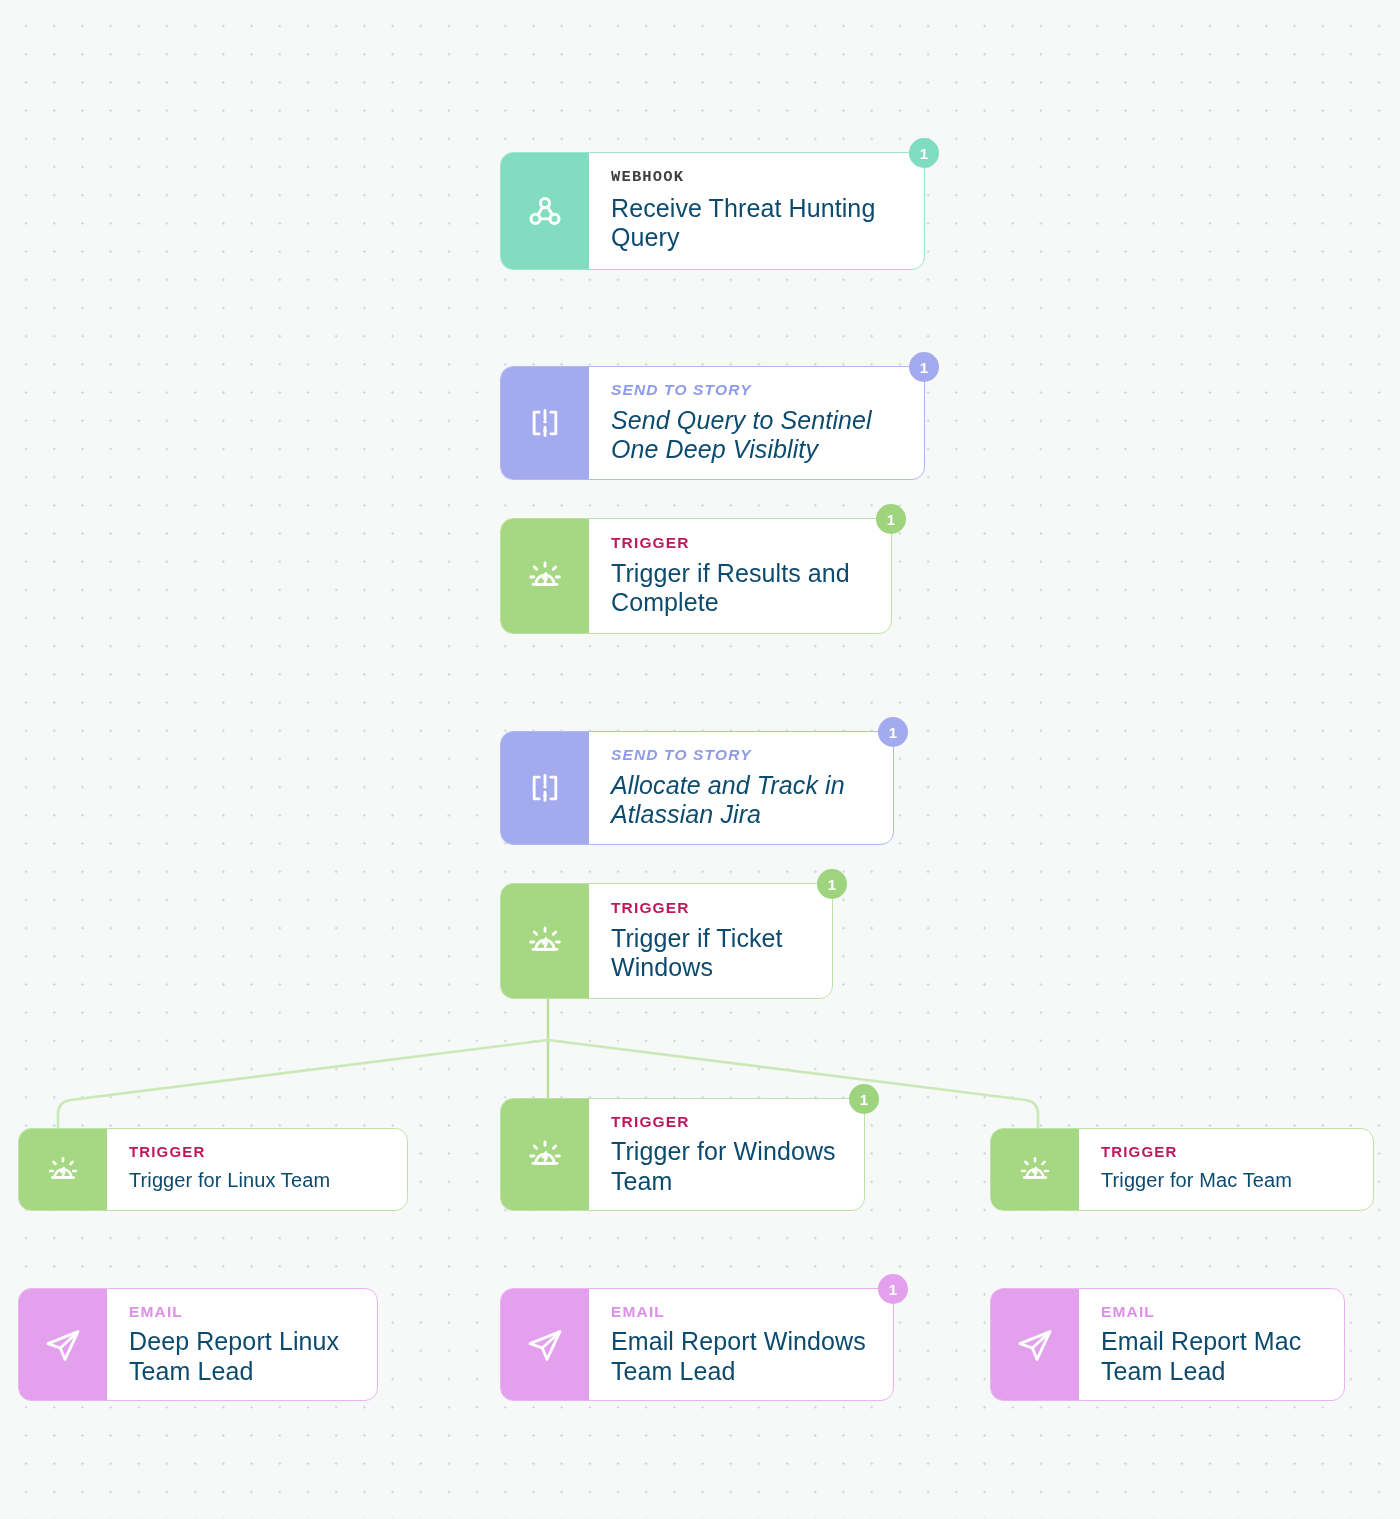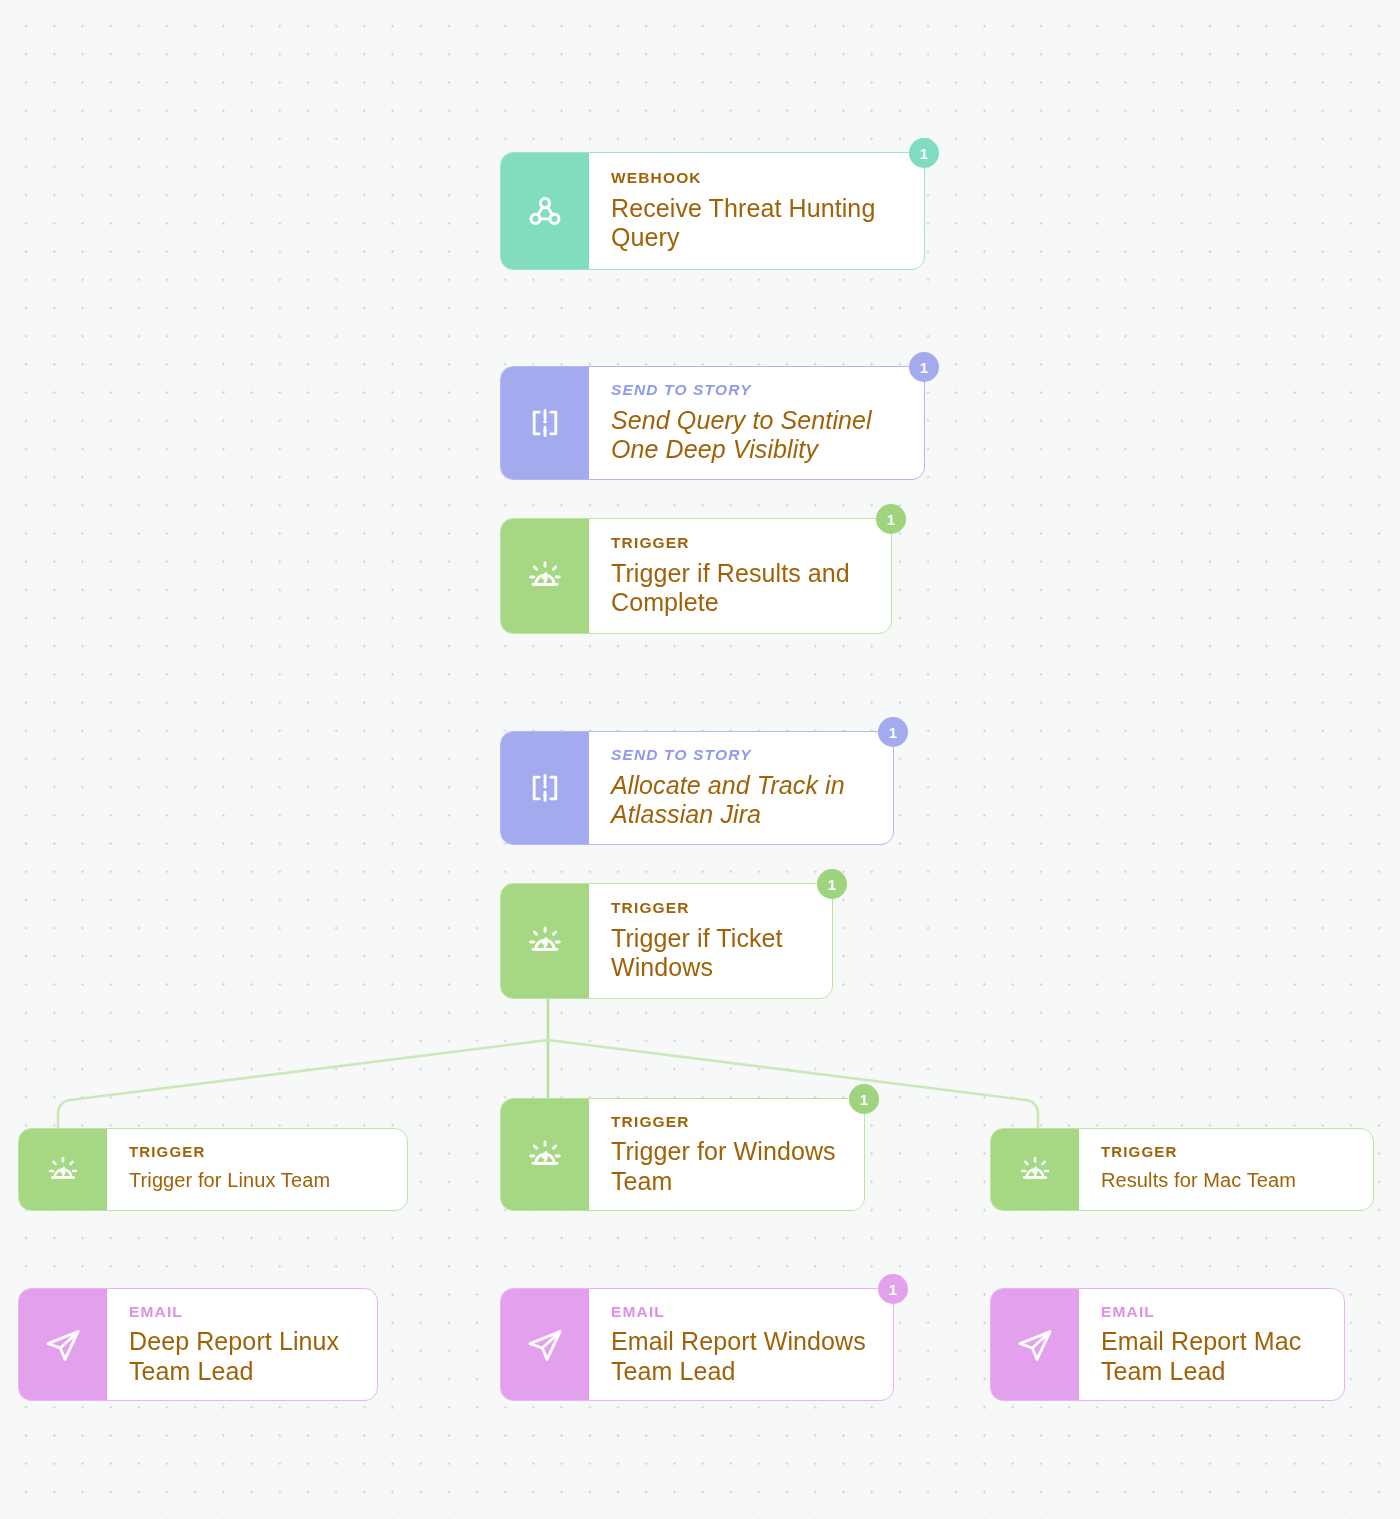--- a/index.html
+++ b/index.html
@@ -75,40 +75,40 @@
     font-size: 15.5px;
     font-weight: bold;
     letter-spacing: 1.15px;
     line-height: 1.1;
     margin-bottom: 7px;
   }
 
   .title {
     font-size: 25px;
     line-height: 29.5px;
-    color: #a16207;
+    color: #0c4a6e;
     font-weight: 400;
     letter-spacing: 0.1px;
   }
 
   .node.one-line .kicker { font-size: 15px; margin-bottom: 5px; }
   .node.one-line .title  { font-size: 20px; line-height: 29px; }
 
   
   .t-webhook .icon-pane { background: #82ddc0; }
   .t-webhook .node-inner { border-color: #9fe3cc; }
-  .t-webhook .kicker { color: #a16207; }
+  .t-webhook .kicker { color: #404040; font-family: Liberation Mono, monospace; }
 
   .t-story .icon-pane { background: #a3abee; }
   .t-story .node-inner { border-color: #b0b7f1; font-style: italic; }
   .t-story .kicker { color: #8f9aea; }
 
   .t-trigger .icon-pane { background: #a6d884; }
   .t-trigger .node-inner { border-color: #bde3a4; }
-  .t-trigger .kicker { color: #a16207; }
+  .t-trigger .kicker { color: #be185d; }
 
   .t-email .icon-pane { background: #e3a0ec; }
   .t-email .node-inner { border-color: #e8b3ef; }
   .t-email .kicker { color: #de8fe8; }
 
   
   .badge {
     position: absolute;
     top: -14px;
     right: -14px;
@@ -350,21 +350,21 @@
           <path d="M12 4.2 V6.2"></path>
           <path d="M5.6 6.6 L7 8"></path>
           <path d="M18.4 6.6 L17 8"></path>
           <path d="M3.4 12.6 H5.3"></path>
           <path d="M20.6 12.6 H18.7"></path>
           <path d="M12.6 10.4 L10.8 13.4 H13 L11.9 15.8" stroke-width="1.5"></path>
         </svg>
       </div>
       <div class="body-pane">
         <div class="kicker">TRIGGER</div>
-        <div class="title">Results for Mac Team</div>
+        <div class="title">Trigger for Mac Team</div>
       </div>
     </div>
   </div>
 
   <div class="node t-email" style="left:18px; top:1288px; width:360px; height:113px;">
     <div class="node-inner">
       <div class="icon-pane">
         <svg width="40" height="40" viewBox="0 0 24 24" fill="none" stroke="#ffffff" stroke-width="1.7" stroke-linecap="round" stroke-linejoin="round">
           <path d="M21 4 L3 11.2 L10.4 13.8 L13.2 20.6 Z"></path>
           <path d="M21 4 L10.4 13.8"></path>

